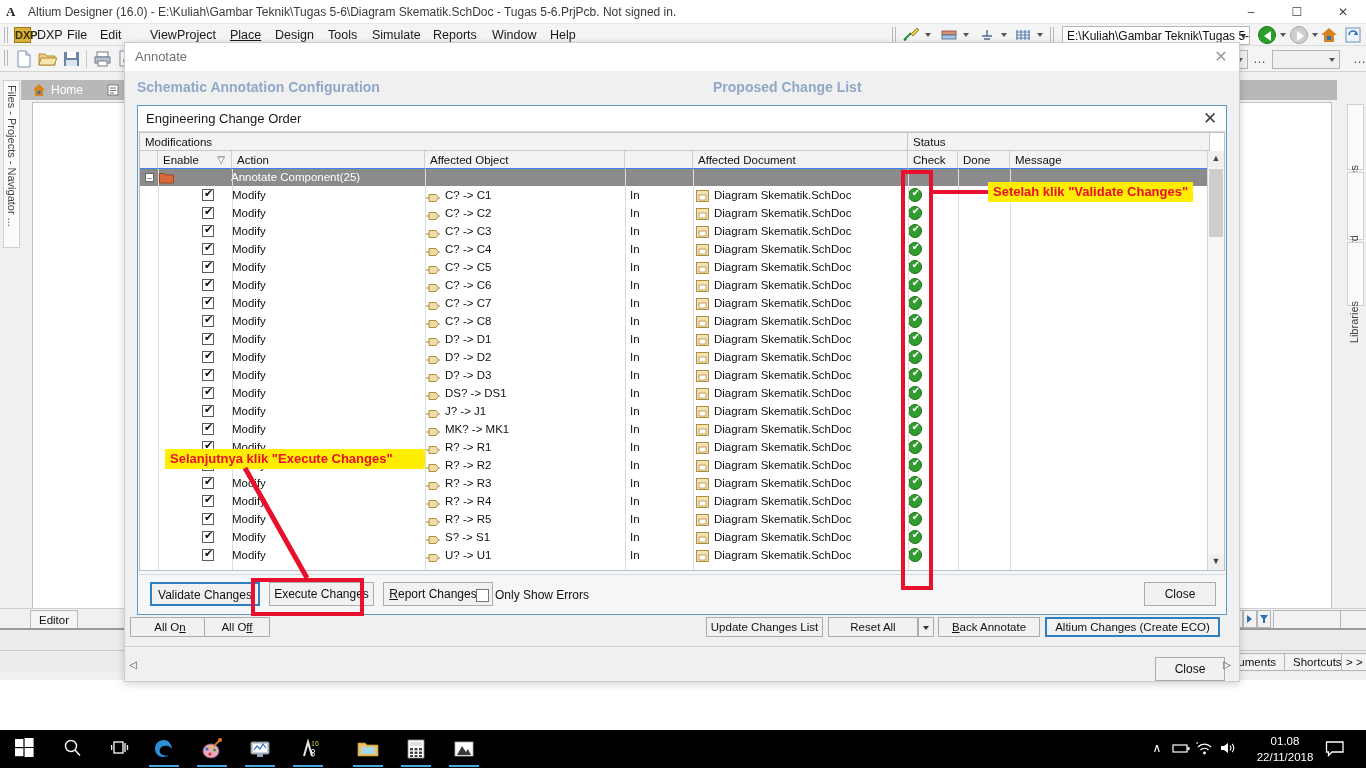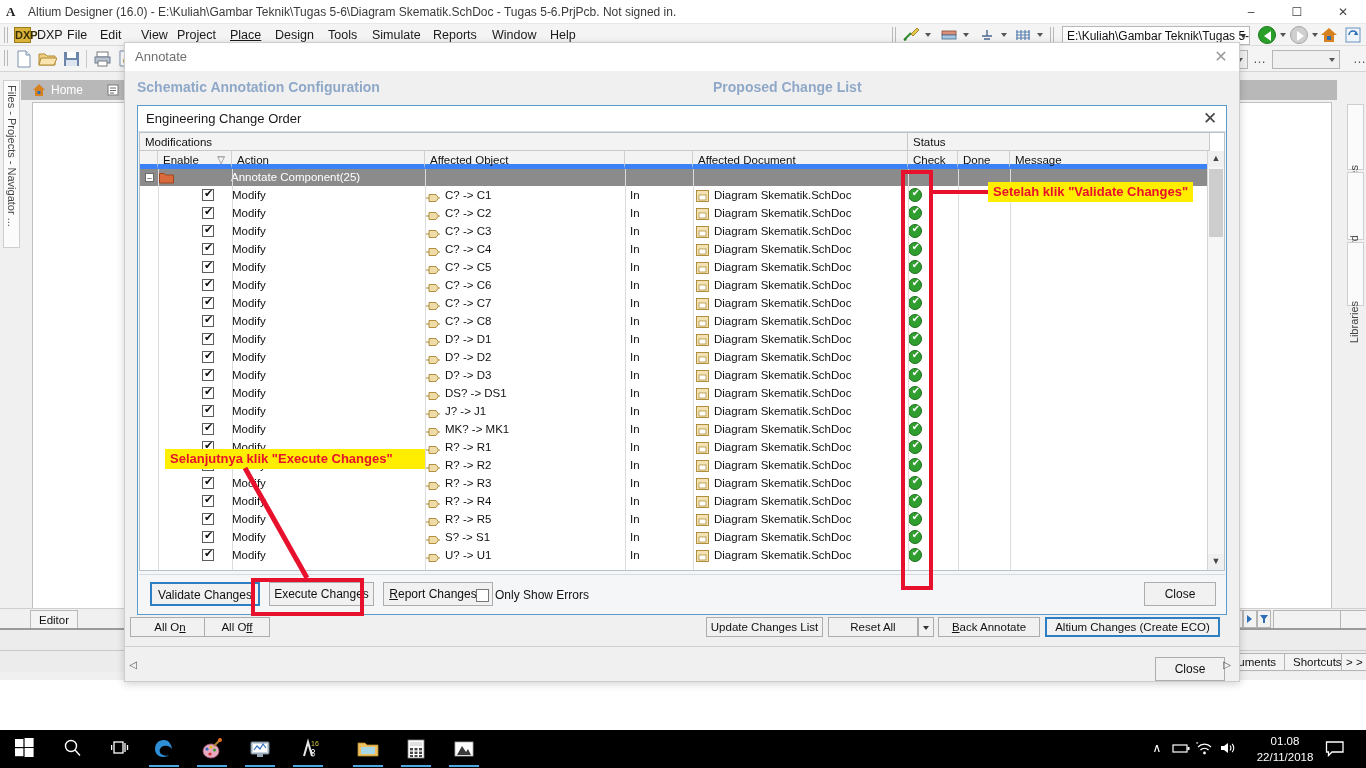--- a/index.html
+++ b/index.html
@@ -220,21 +220,21 @@
   }
   .grp-head {
     position: absolute; top: 0; height: 18px; line-height: 18px;
     background: #f3f3f3; border-right: 1px solid #c8c8c8;
     border-bottom: 1px solid #c8c8c8; font-size: 11.5px; color: #111;
     padding-left: 5px; white-space: nowrap;
   }
   .col-head {
     position: absolute; top: 18px; height: 18px; line-height: 18px;
     background: #f3f3f3; border-right: 1px solid #d0d0d0;
-    border-bottom: 5px solid #3b82f6; font-size: 11.5px; color: #111;
+    border-bottom: 1px solid #3b82f6; font-size: 11.5px; color: #111;
     padding-left: 5px; white-space: nowrap;
   }
   .col-head .sortgl {
     position: absolute; right: 6px; top: 0; font-size: 10px; color: #666;
   }
 
   .rows-clip {
     position: absolute; left: 0; top: 36px; width: 1068px; height: 401px;
     overflow: hidden; background: #ffffff;
   }
@@ -344,21 +344,21 @@
     <div class="winbtn max">☐</div>
     <div class="winbtn close">✕</div>
   </div>
 
   <div class="menubar">
     <div class="grip" style="left:4px;"></div>
     <div class="dxp-badge">DXP</div>
     <div class="menuitem" style="left:34px;">DXP</div>
     <div class="menuitem" style="left:64px;">File</div>
     <div class="menuitem" style="left:97px;">Edit</div>
-    <div class="menuitem" style="left:138px;">View</div>
+    <div class="menuitem" style="left:147px;">View</div>
     <div class="menuitem" style="left:174px;">Project</div>
     <div class="menuitem" style="left:227px;text-decoration:underline;">Place</div>
     <div class="menuitem" style="left:272px;">Design</div>
     <div class="menuitem" style="left:325px;">Tools</div>
     <div class="menuitem" style="left:369px;">Simulate</div>
     <div class="menuitem" style="left:430px;">Reports</div>
     <div class="menuitem" style="left:489px;">Window</div>
     <div class="menuitem" style="left:547px;">Help</div>
 
     <div class="grip" style="left:892px;"></div>

